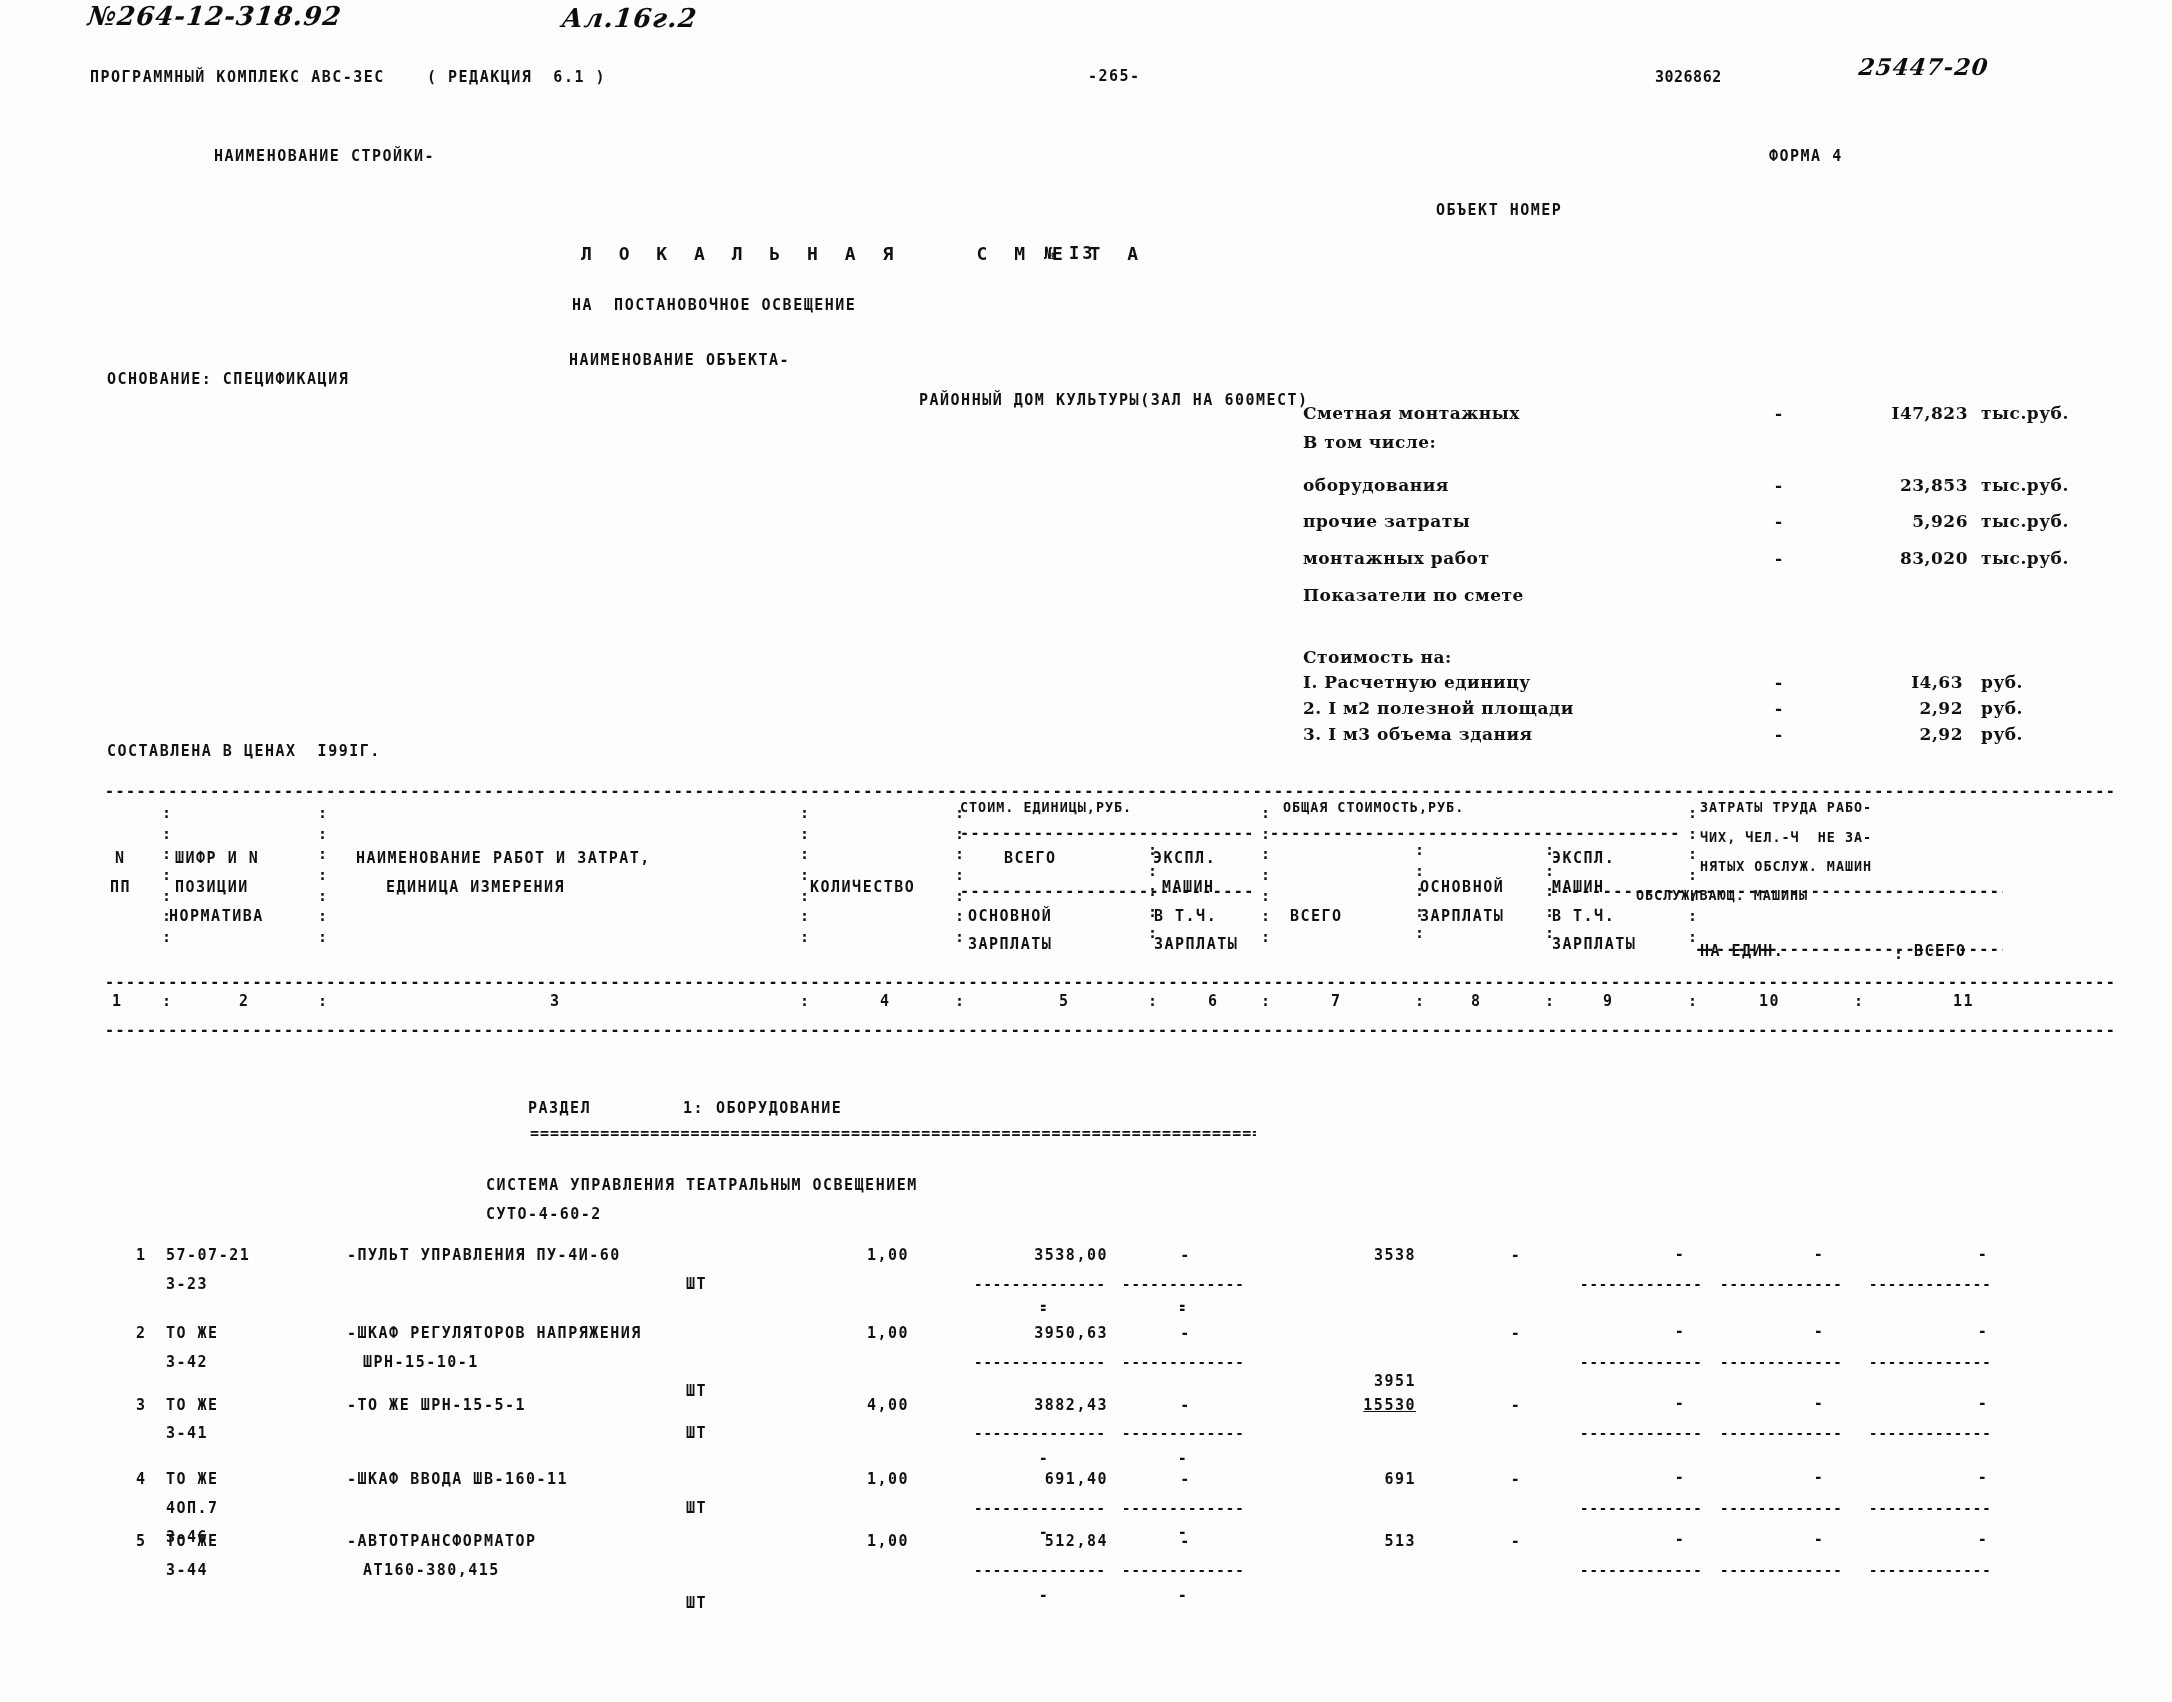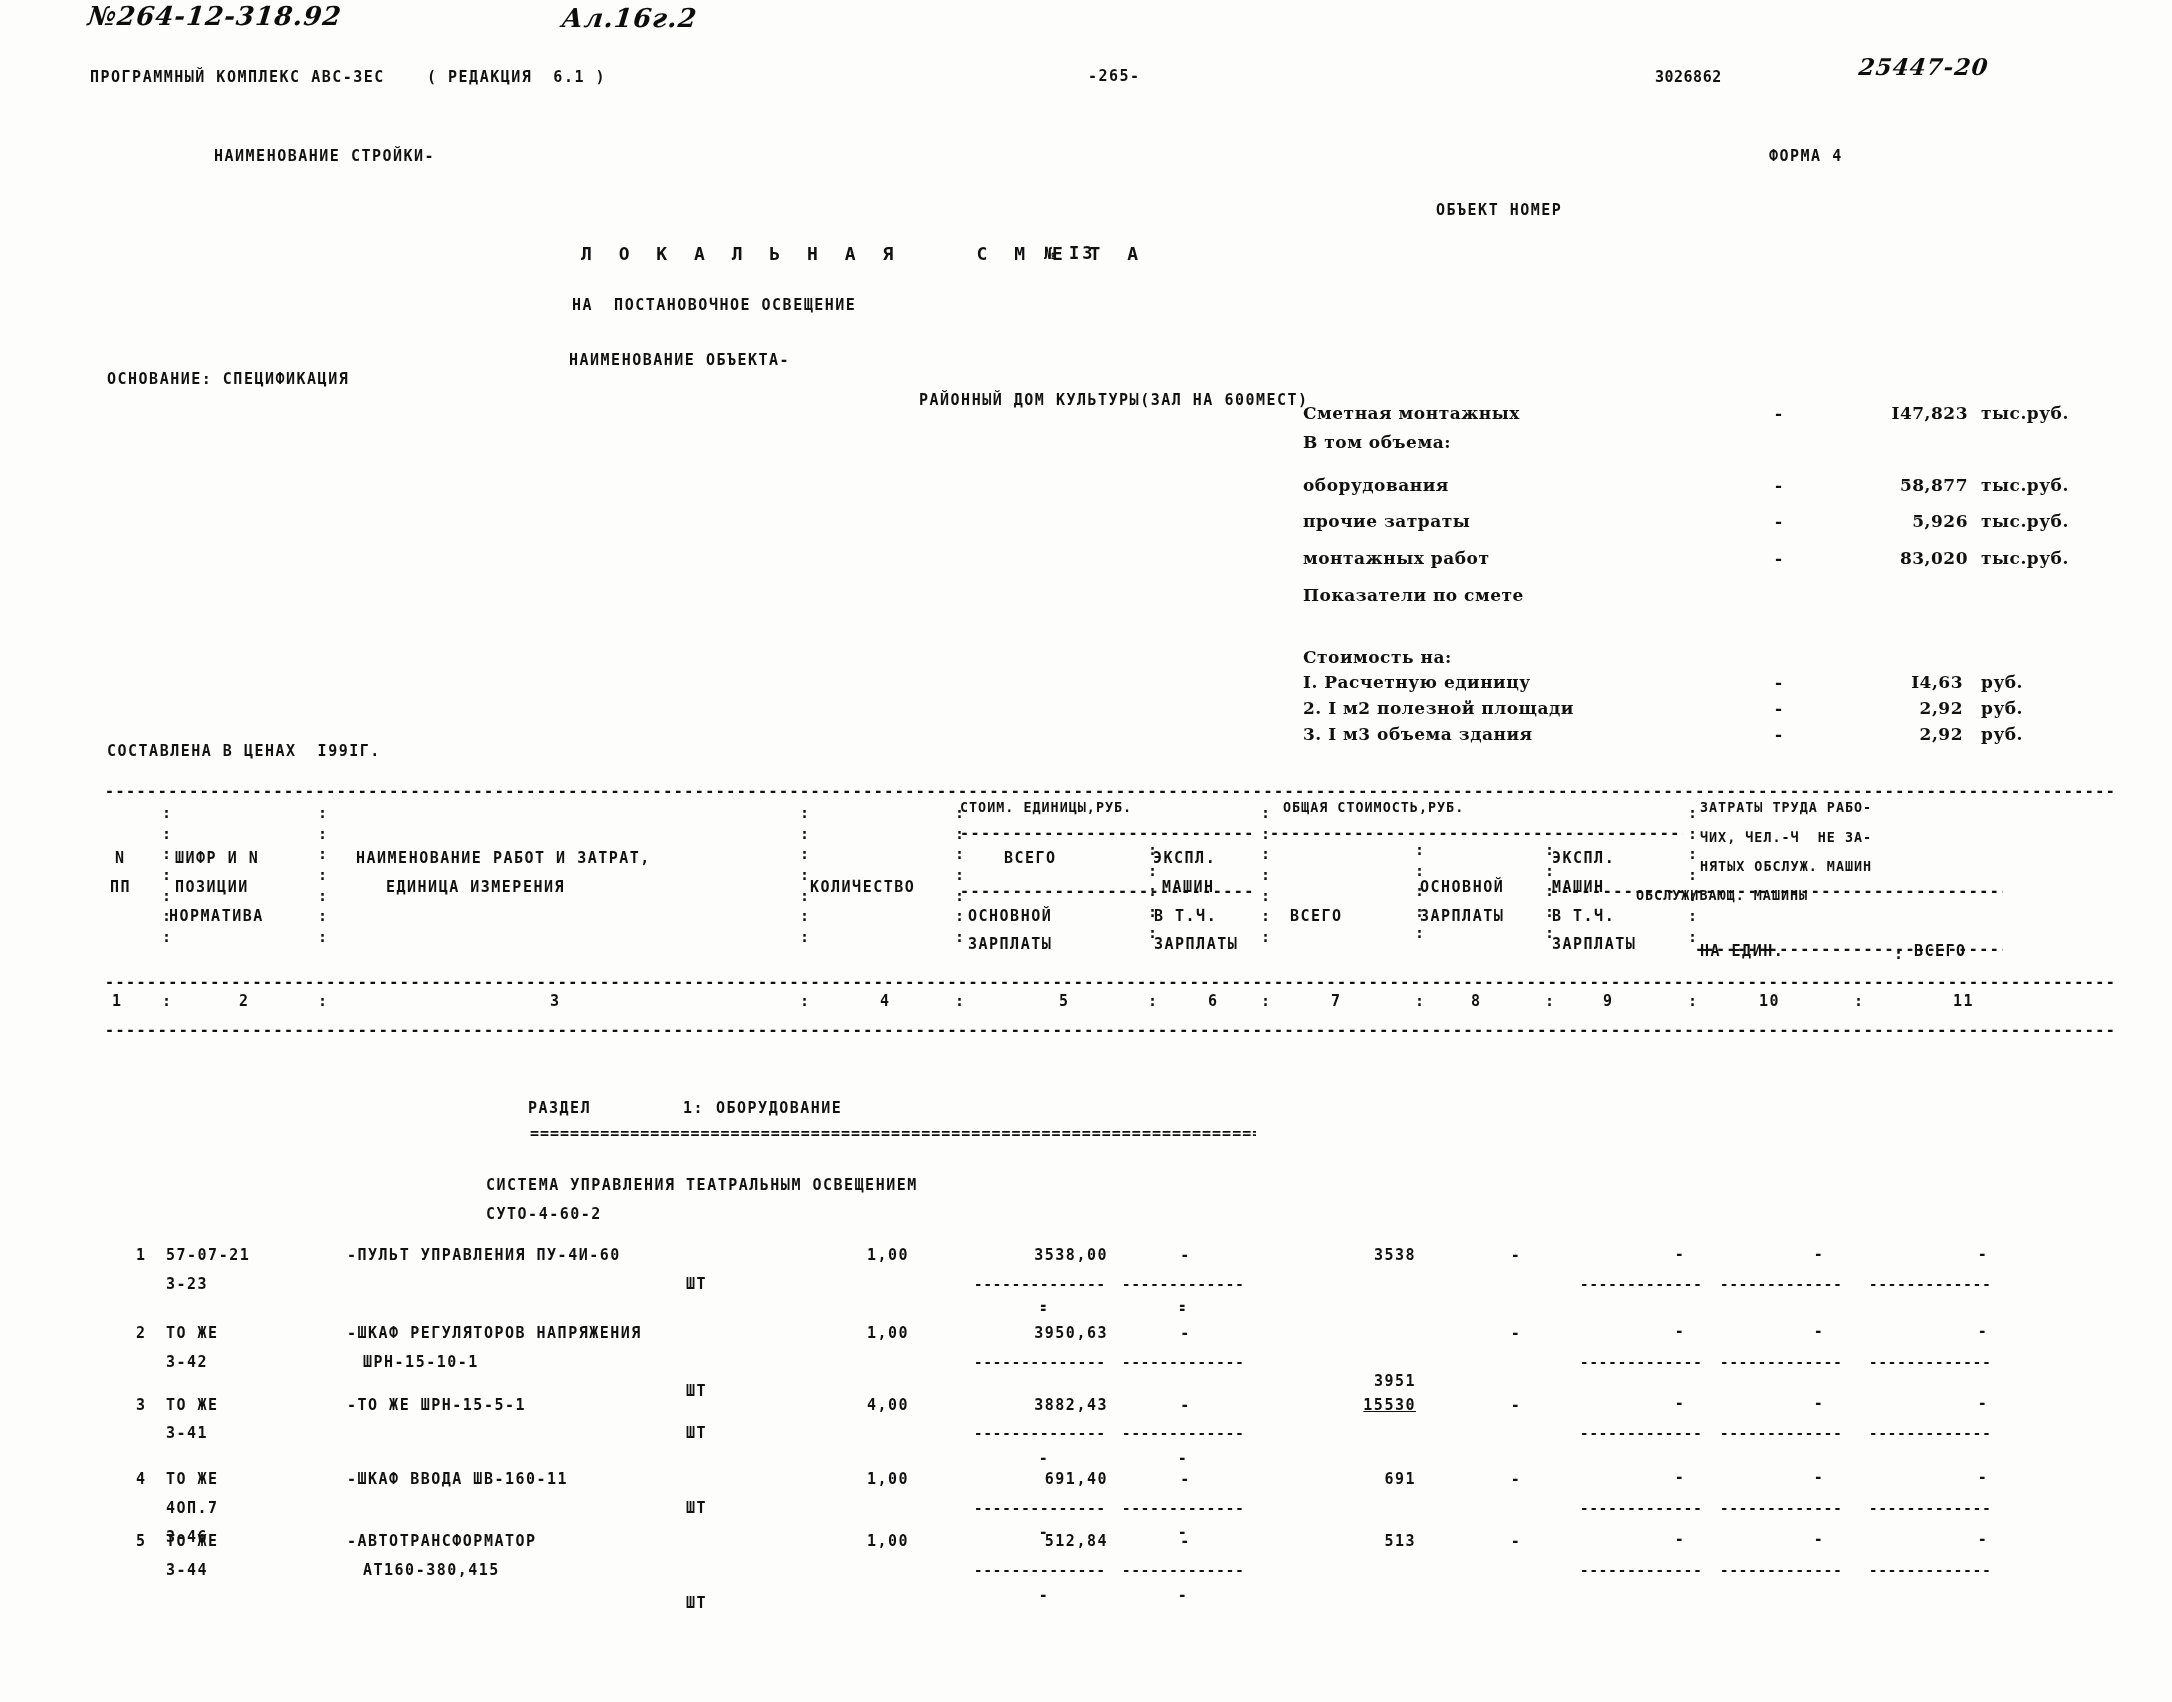--- a/index.html
+++ b/index.html
@@ -132,25 +132,25 @@
   <div class="t mono" style="left:919px;top:353px;margin-top:40px;">РАЙОННЫЙ ДОМ КУЛЬТУРЫ(ЗАЛ НА 600МЕСТ)</div>
 
   <div class="t mono" style="left:107px;top:372px;">ОСНОВАНИЕ: СПЕЦИФИКАЦИЯ</div>
 
   <div>
     <div class="t serif" style="left:1303px;top:405px;">Сметная монтажных</div>
     <div class="t serif" style="left:1775px;top:405px;">-</div>
     <div class="t serif rgt" style="left:1839px;top:405px;width:129px;">I47,823</div>
     <div class="t serif" style="left:1981px;top:405px;">тыс.руб.</div>
 
-    <div class="t serif" style="left:1303px;top:434px;">В том объема:</div>
+    <div class="t serif" style="left:1303px;top:434px;">В том числе:</div>
 
     <div class="t serif" style="left:1303px;top:477px;">оборудования</div>
     <div class="t serif" style="left:1775px;top:477px;">-</div>
-    <div class="t serif rgt" style="left:1839px;top:477px;width:129px;">58,877</div>
+    <div class="t serif rgt" style="left:1839px;top:477px;width:129px;">23,853</div>
     <div class="t serif" style="left:1981px;top:477px;">тыс.руб.</div>
 
     <div class="t serif" style="left:1303px;top:513px;">прочие затраты</div>
     <div class="t serif" style="left:1775px;top:513px;">-</div>
     <div class="t serif rgt" style="left:1839px;top:513px;width:129px;">5,926</div>
     <div class="t serif" style="left:1981px;top:513px;">тыс.руб.</div>
 
     <div class="t serif" style="left:1303px;top:550px;">монтажных работ</div>
     <div class="t serif" style="left:1775px;top:550px;">-</div>
     <div class="t serif rgt" style="left:1839px;top:550px;width:129px;">83,020</div>

